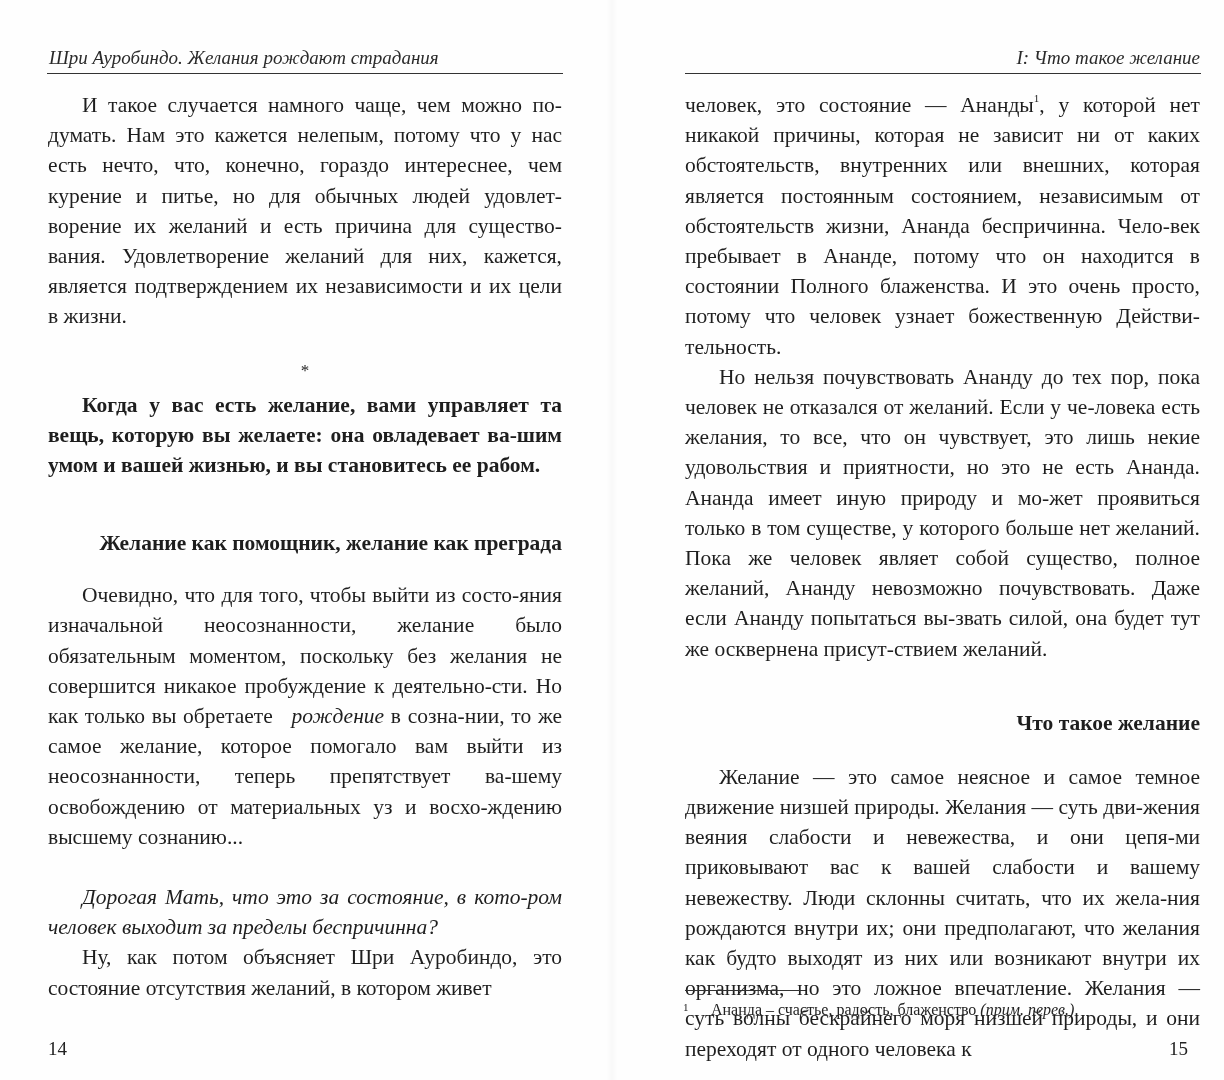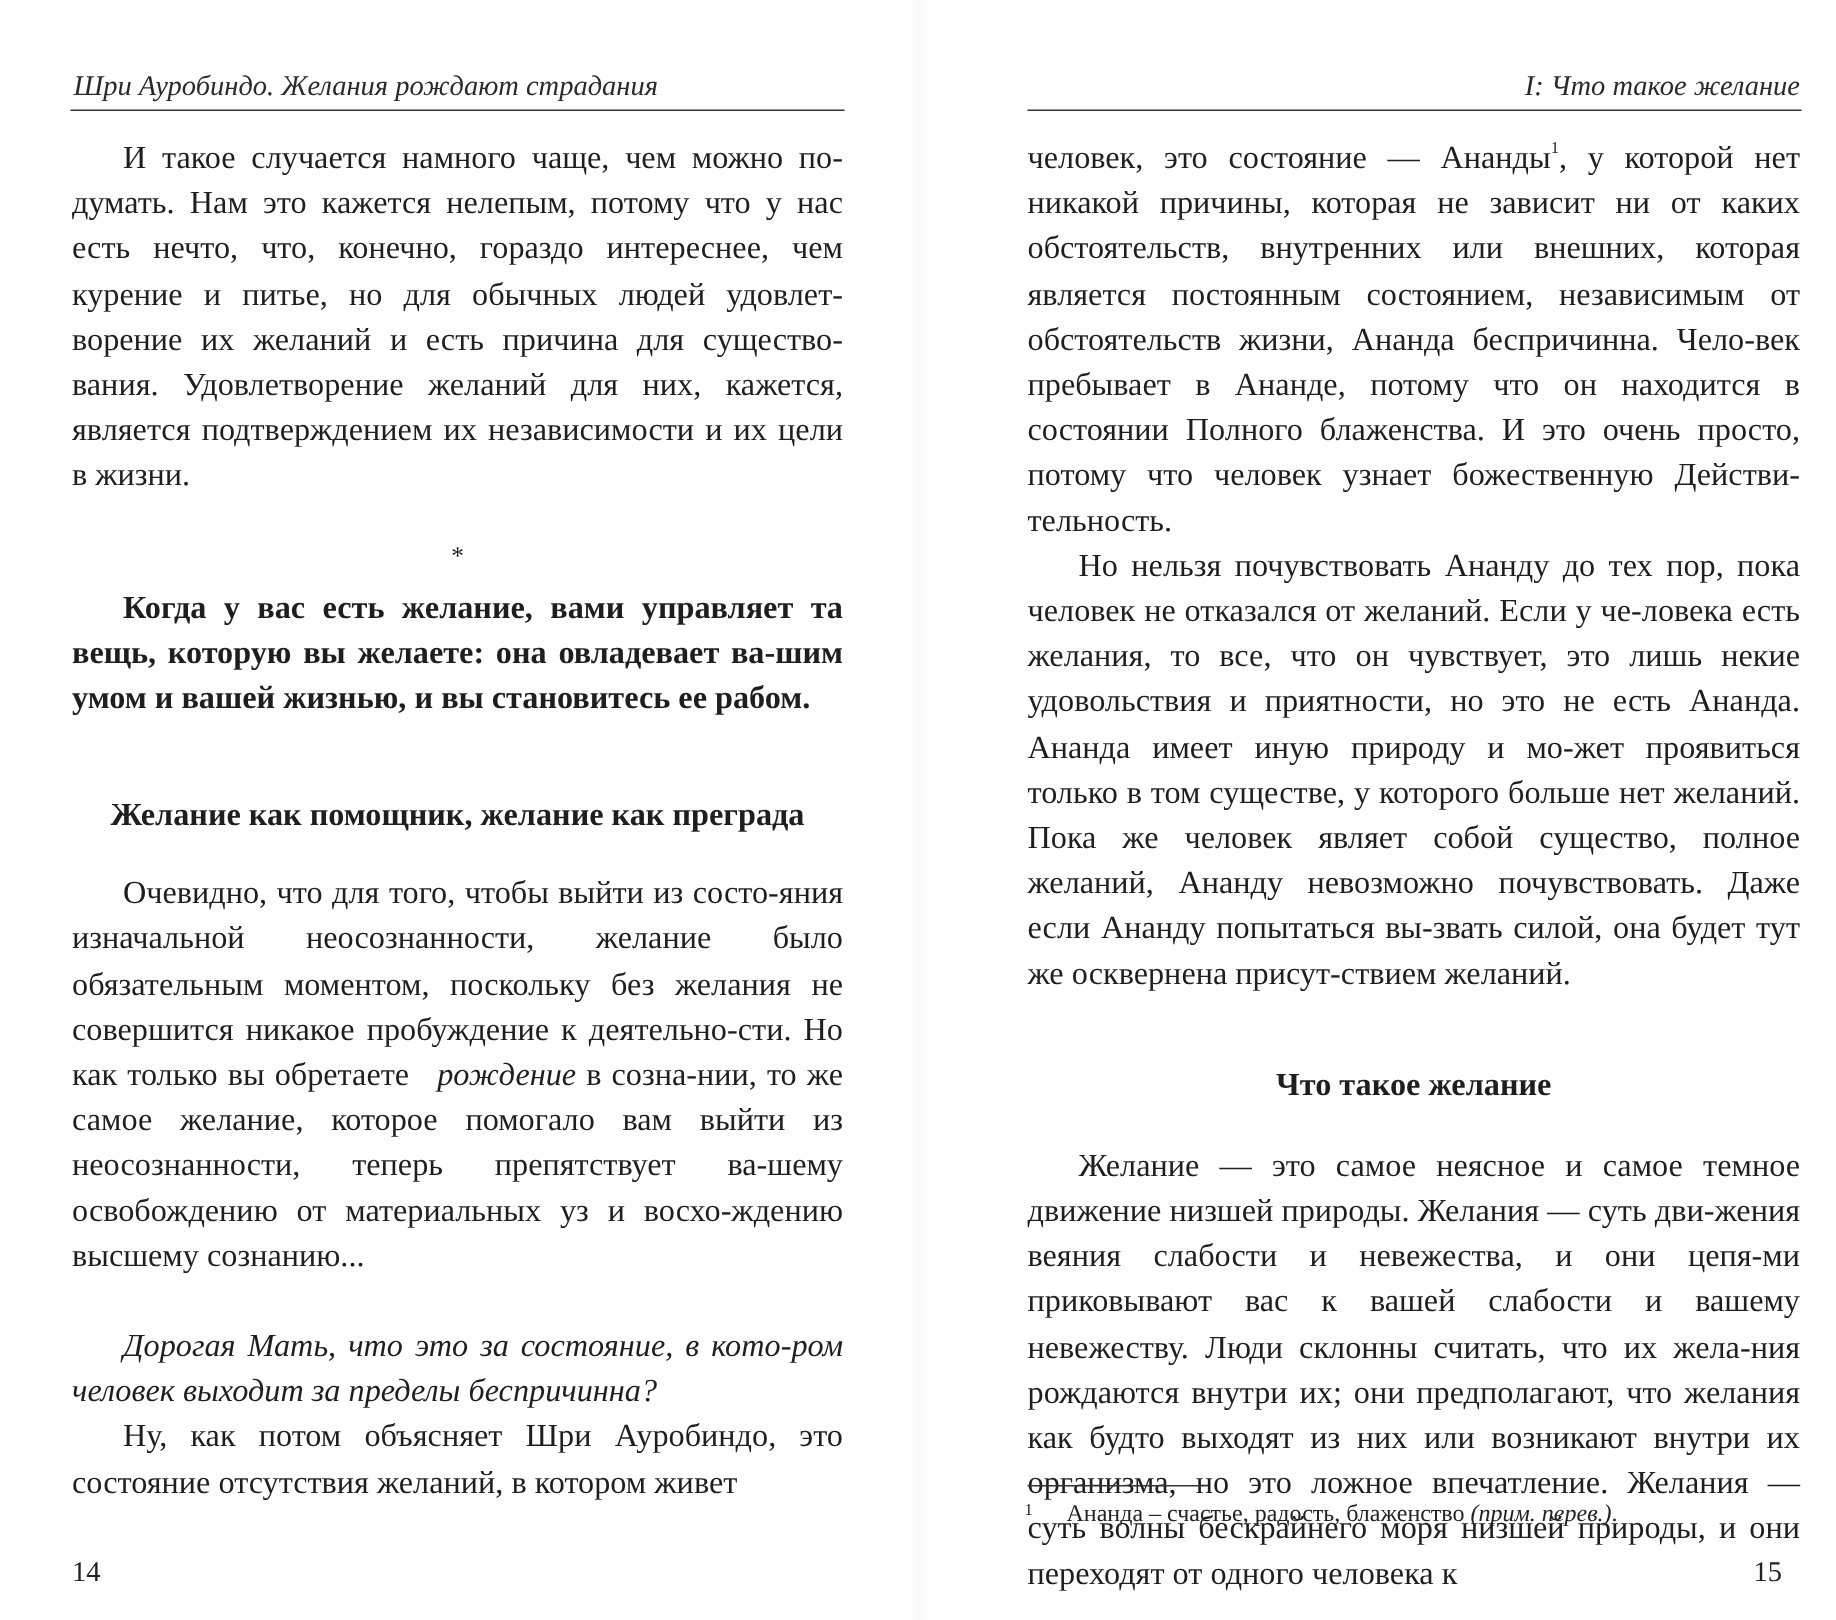--- a/index.html
+++ b/index.html
@@ -23,21 +23,21 @@
   .text { position: absolute; font-size: 21.5px; line-height: 30.2px; text-align: justify;
           hyphens: manual; }
   .left .text { left: 48px; width: 514px; top: 90px; }
   .right .text { left: 73px; width: 515px; top: 90px; }
   .text p { margin: 0; text-indent: 34px; }
   .text p.noindent { text-indent: 0; }
   .text p.ital { font-style: italic; }
   .text .i { font-style: italic; margin-left: 12px; }
   .text p.bold { font-weight: bold; }
   .text .sep { text-align: center; text-indent: 0; font-size: 17px; line-height: 22px; }
-  .text h2 { margin: 0; font-size: 21.5px; font-weight: bold; text-align: center;
+  .text h2 { margin: 0; font-size: 21.5px; font-weight: bold; text-align: right;
              line-height: 30px; }
   sup { font-size: 11px; line-height: 0; position: relative; top: -2px; vertical-align: super; }
 
   .fn-rule { position: absolute; left: 73px; top: 990px; width: 120px; border-top: 1px solid #333; }
   .footnote { position: absolute; left: 71px; top: 1000px; width: 520px; font-size: 16px;
               line-height: 20px; color: #222; }
   .footnote .fn-num { display: inline-block; width: 28px; font-size: 11px; vertical-align: top;
                       position: relative; top: -3px; }
   .footnote .i { font-style: italic; }
 

